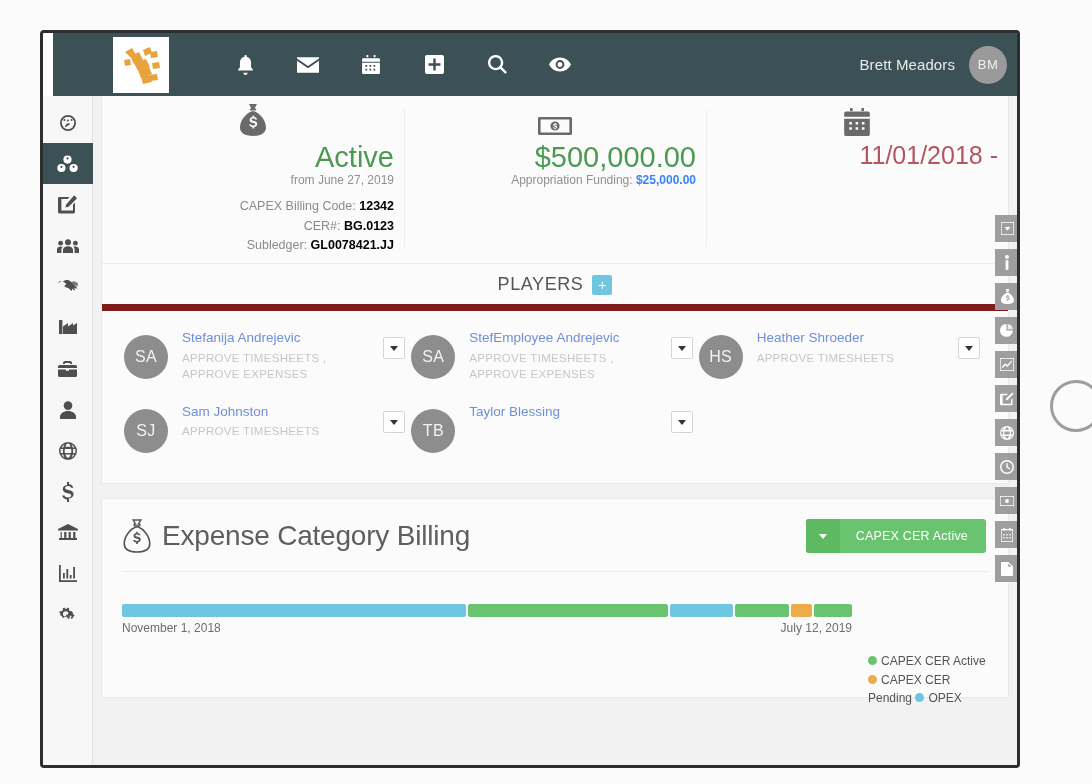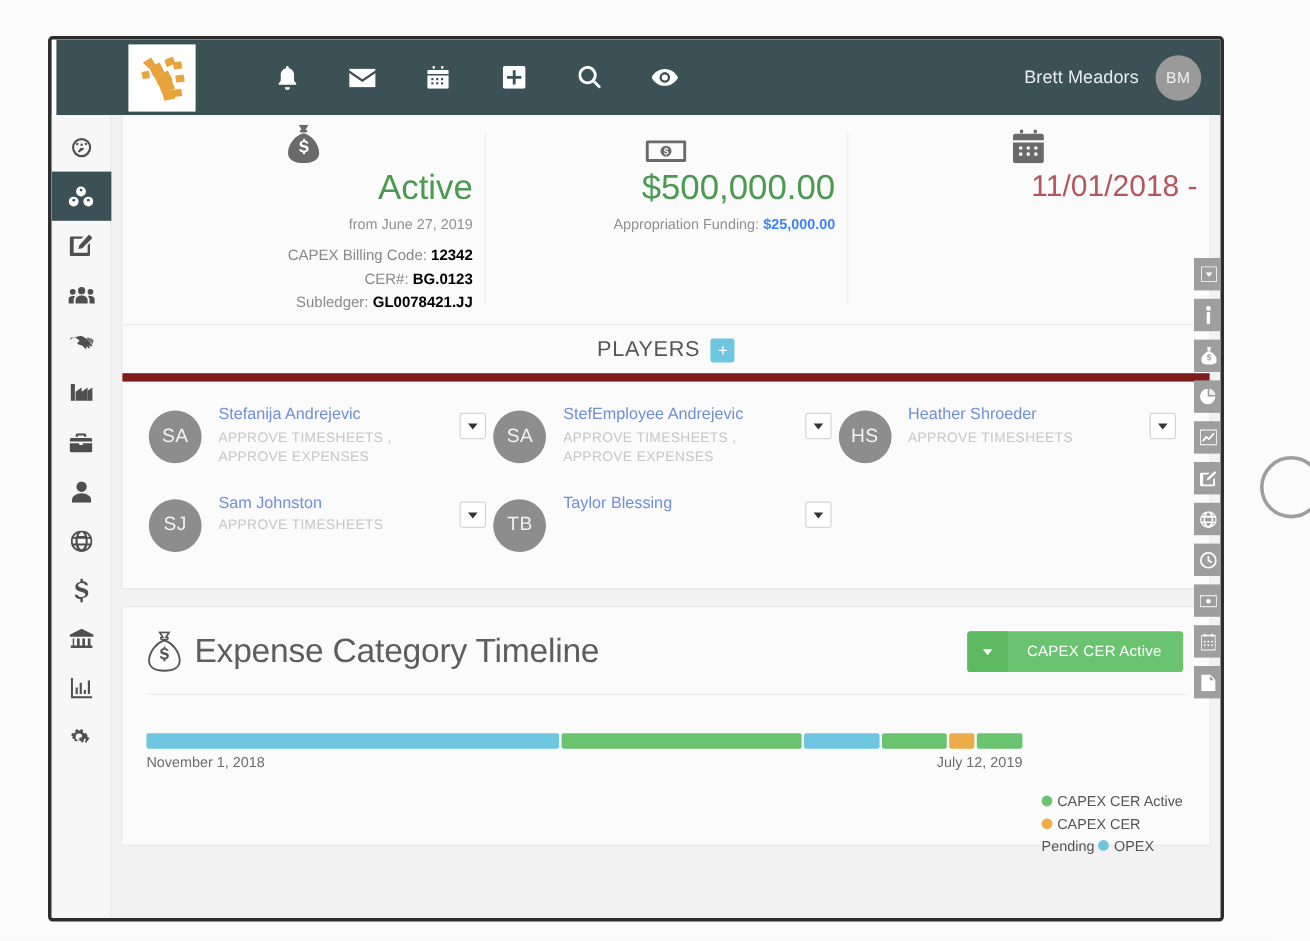--- a/index.html
+++ b/index.html
@@ -16,21 +16,21 @@
     position: absolute; left: 40px; top: 30px;
     width: 980px; height: 738px;
     background: #ffffff;
     border: 3px solid #2e2e2e;
     border-radius: 4px;
     overflow: hidden;
   }
 
   
   .topbar {
-    position: absolute; left: 4px; top: 0; width: 100%; height: 63px;
+    position: absolute; left: 10px; top: 0; width: 100%; height: 63px;
     background: #3c5156;
     display: flex; align-items: center;
   }
   .logo-box {
     width: 56px; height: 56px; margin-left: 60px;
     background: #ffffff; display: flex; align-items: center; justify-content: center;
     flex: none;
   }
   .logo-box svg { display: block; }
   .nav-icons { display: flex; align-items: center; margin-left: 64px; gap: 39px; }
@@ -74,21 +74,21 @@
     display: flex; padding: 6px 0 8px 0; border-bottom: 1px solid #ececec;
   }
   .scol { flex: 1; text-align: right; padding: 0 10px; position: relative; }
   .scol + .scol::before {
     content: ""; position: absolute; left: 0; top: 8px; bottom: 8px; width: 1px; background: #ededed;
   }
   .sicon { height: 34px; display: flex; align-items: flex-end; justify-content: center; margin-bottom: 6px; }
   .sicon svg { fill: #6a6a6a; display: block; }
   .sval { font-size: 29px; color: #4c9a51; font-weight: 400; line-height: 1.08; }
   .sval.date { color: #b4565f; font-size: 25px; }
-  .ssub { font-size: 12px; color: #909090; margin-top: 7px; }
+  .ssub { font-size: 12px; color: #909090; margin-top: 0; }
   .ssub b { color: #3b82f6; }
   .smeta { font-size: 12.5px; color: #8a8a8a; margin-top: 10px; line-height: 1.55; }
   .smeta b { color: #000000; margin-top: 12px; }
 
   
   .players-head {
     text-align: center; padding: 10px 0 9px 0; border-bottom: 7px solid #7f1d1d;
     display: flex; align-items: center; justify-content: center; gap: 9px;
   }
   .players-title { font-size: 18px; color: #555555; letter-spacing: .6px; }
@@ -435,21 +435,21 @@
       <div class="panel">
         <div class="panel-head">
           <div class="panel-title">
             <span>
               <svg width="30" height="34" viewBox="0 0 28 32">
                   <path d="M10.4 1h7.2l-2.2 3.6h.4a1 1 0 0 1 0 2h-3.6a1 1 0 0 1 0-2h.4L10.4 1z" fill="none" stroke="#555" stroke-width="1.4"></path>
                   <path d="M12.8 7.6C8.4 9.2 2 15.6 2 23.2c0 5 4.6 7.8 12 7.8s12-2.8 12-7.8c0-7.6-6.4-14-10.8-15.6h-2.4z" fill="none" stroke="#555" stroke-width="1.5"></path>
                   <path d="M14.8 12v1.3c1.4.2 2.3.9 2.6 2.1h-1.8c-.2-.5-.7-.9-1.6-.9s-1.5.4-1.5 1c0 .5.4.8 1.3 1l1.1.3c1.8.4 2.6 1.2 2.6 2.6 0 1.5-1.1 2.5-2.7 2.7v1.4h-1.6v-1.4c-1.6-.2-2.7-1-2.9-2.4h1.8c.2.6.8 1 1.9 1s1.7-.4 1.7-1.1c0-.5-.4-.8-1.4-1l-1.2-.3c-1.6-.4-2.4-1.2-2.4-2.5 0-1.4 1.1-2.4 2.7-2.7V12h1.4z" fill="#555"></path>
                 </svg>
             </span>
-            <h2>Expense Category Timeline</h2>
+            <h2>Expense Category Billing</h2>
           </div>
           <div class="cer-btn">
             <span class="cb-caret">
                 <i></i>
               </span>
             <span class="cb-label">CAPEX CER Active</span>
           </div>
         </div>
         <div class="panel-divider"></div>
 

